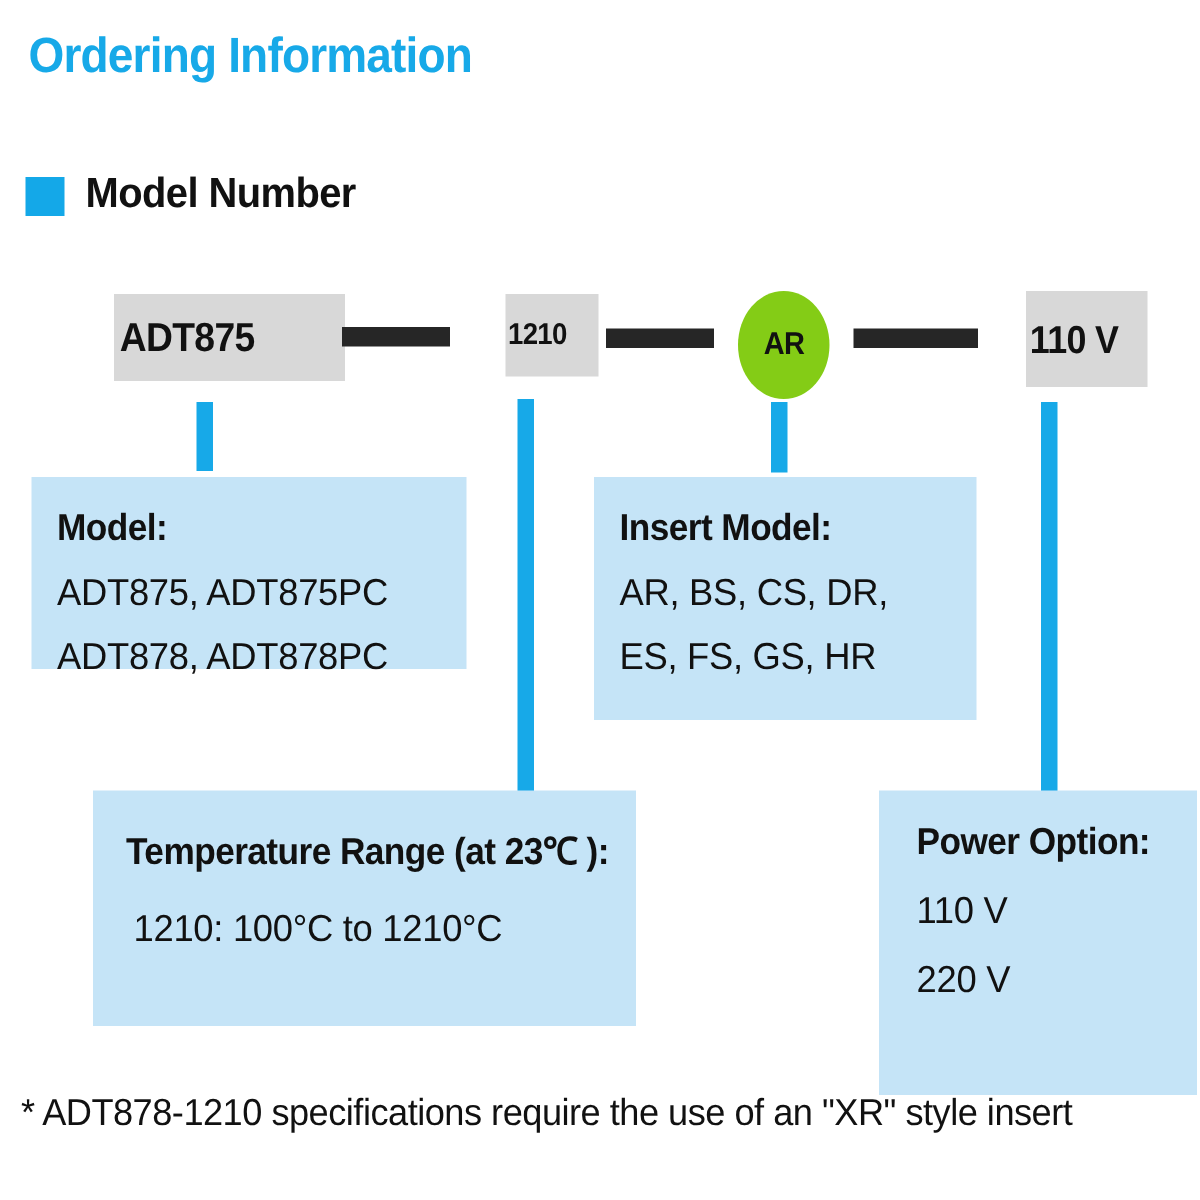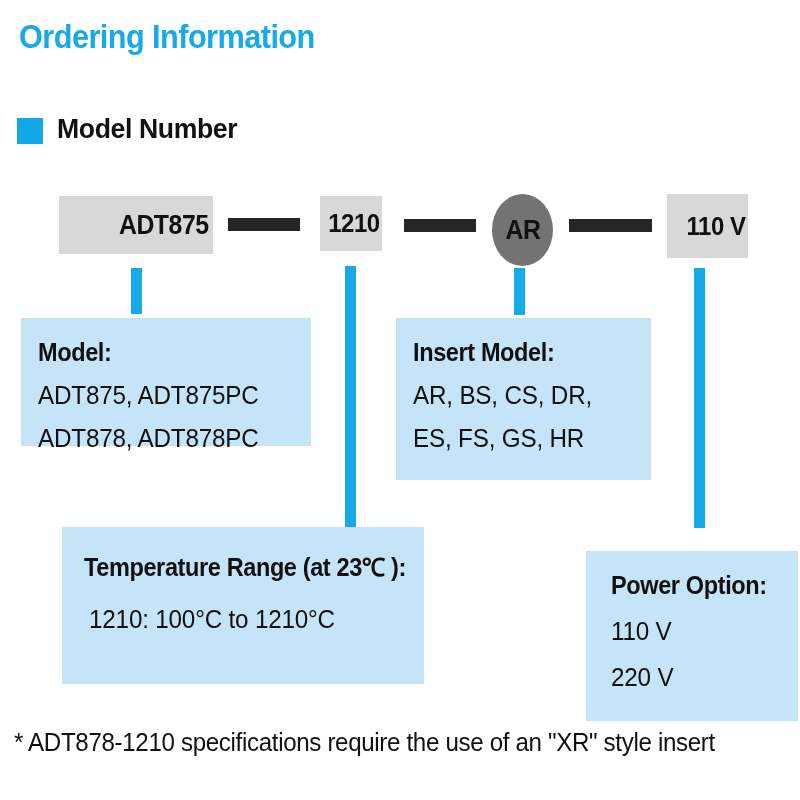--- a/index.html
+++ b/index.html
@@ -52,43 +52,44 @@
     transform-origin: left top;
     white-space: nowrap;
   }
 
   
   .code-box {
     position: absolute;
     background: #d8d8d8;
     display: flex;
     align-items: center;
-    justify-content: flex-end;
+    justify-content: flex-start;
     color: #111111;
     font-weight: bold;
     letter-spacing: -0.5px;
     font-size: 27px;
     transform-origin: center;
+    margin-left: 17px;
   }
   .code-box > span { transform: scaleX(0.92); display:block; white-space: nowrap; }
 
   #code-model   { left: 59px;  top: 196px; width: 154px; height: 58px; }
-  #code-range   { left: 320px; top: 196px; width: 62px;  height: 55px; font-size: 26px; }
+  #code-range   { left: 320px; top: 196px; width: 62px;  height: 55px; font-size: 20px; }
   #code-power   { left: 667px; top: 194px; width: 81px;  height: 64px; font-size: 26px; }
 
   #code-insert {
     position: absolute;
     left: 492px; top: 194px;
     width: 61px; height: 72px;
-    background: #737373;
+    background: #84cc16;
     border-radius: 50%;
     display: flex;
     align-items: center;
     justify-content: center;
-    font-size: 27px;
+    font-size: 21px;
     font-weight: bold;
     color: #111111;
     letter-spacing: -0.5px;
   }
   #code-insert > span { transform: scaleX(0.92); display:block; }
 
   .dash {
     position: absolute;
     background: #262626;
     height: 13px;
@@ -134,21 +135,21 @@
 
   #box-model  { left: 21px;  top: 318px; width: 290px; height: 128px; padding: 20px 0 0 17px; }
   #box-model .info-line { margin-top: 14px; }
 
   #box-insert { left: 396px; top: 318px; width: 255px; height: 162px; padding: 20px 4px 0 17px; }
   #box-insert .info-line { margin-top: 14px; }
 
   #box-temp   { left: 62px;  top: 527px; width: 362px; height: 157px; padding: 22px 0 0 22px; }
   #box-temp .info-line { margin-top: 22px; margin-left: 5px; }
 
-  #box-power  { left: 586px; top: 551px; width: 212px; height: 170px; padding: 20px 0 0 25px; }
+  #box-power  { left: 586px; top: 527px; width: 212px; height: 203px; padding: 20px 0 0 25px; }
   #box-power .info-line { margin-top: 17px; }
 
   
   #footnote {
     position: absolute;
     left: 14px;
     top: 728px;
     font-size: 25px;
     letter-spacing: -0.35px;
     color: #111111;

